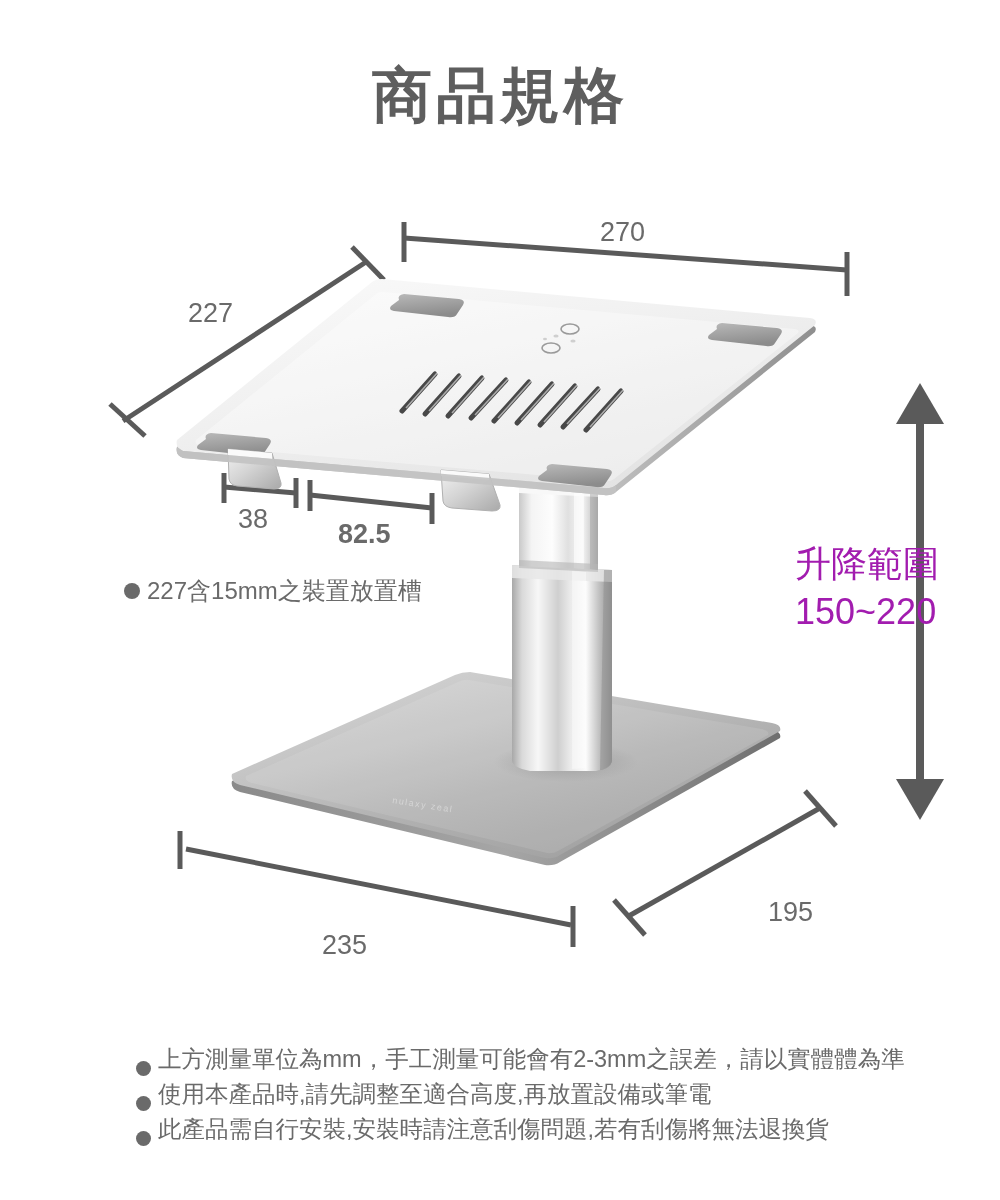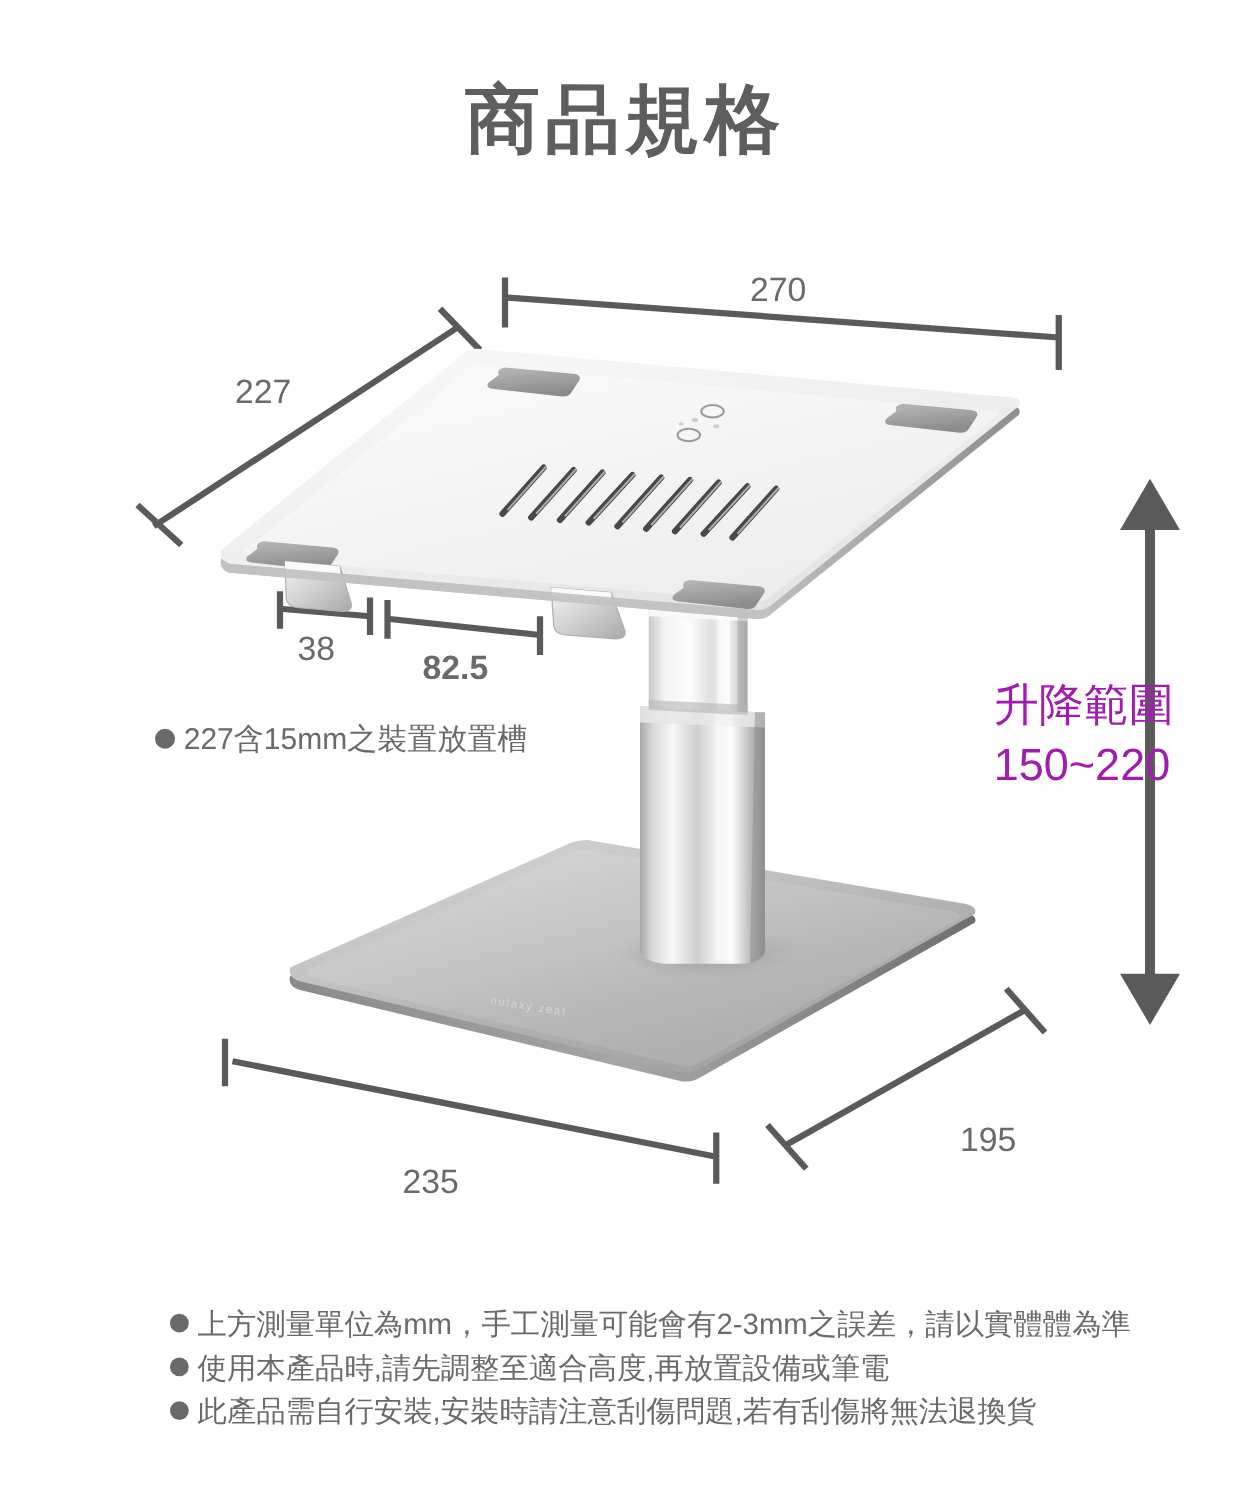--- a/index.html
+++ b/index.html
@@ -91,21 +91,21 @@
 
   
   .notes {
     position: absolute;
     left: 136px;
     top: 1042px;
     width: 800px;
   }
   .note-row {
     display: flex;
-    align-items: center;
+    align-items: flex-end;
     gap: 7px;
     font-size: 23.5px;
     line-height: 35px;
     color: #6a6a6a;
     white-space: nowrap;
   }
 
   .bullet {
     display: inline-block;
     width: 15px;

